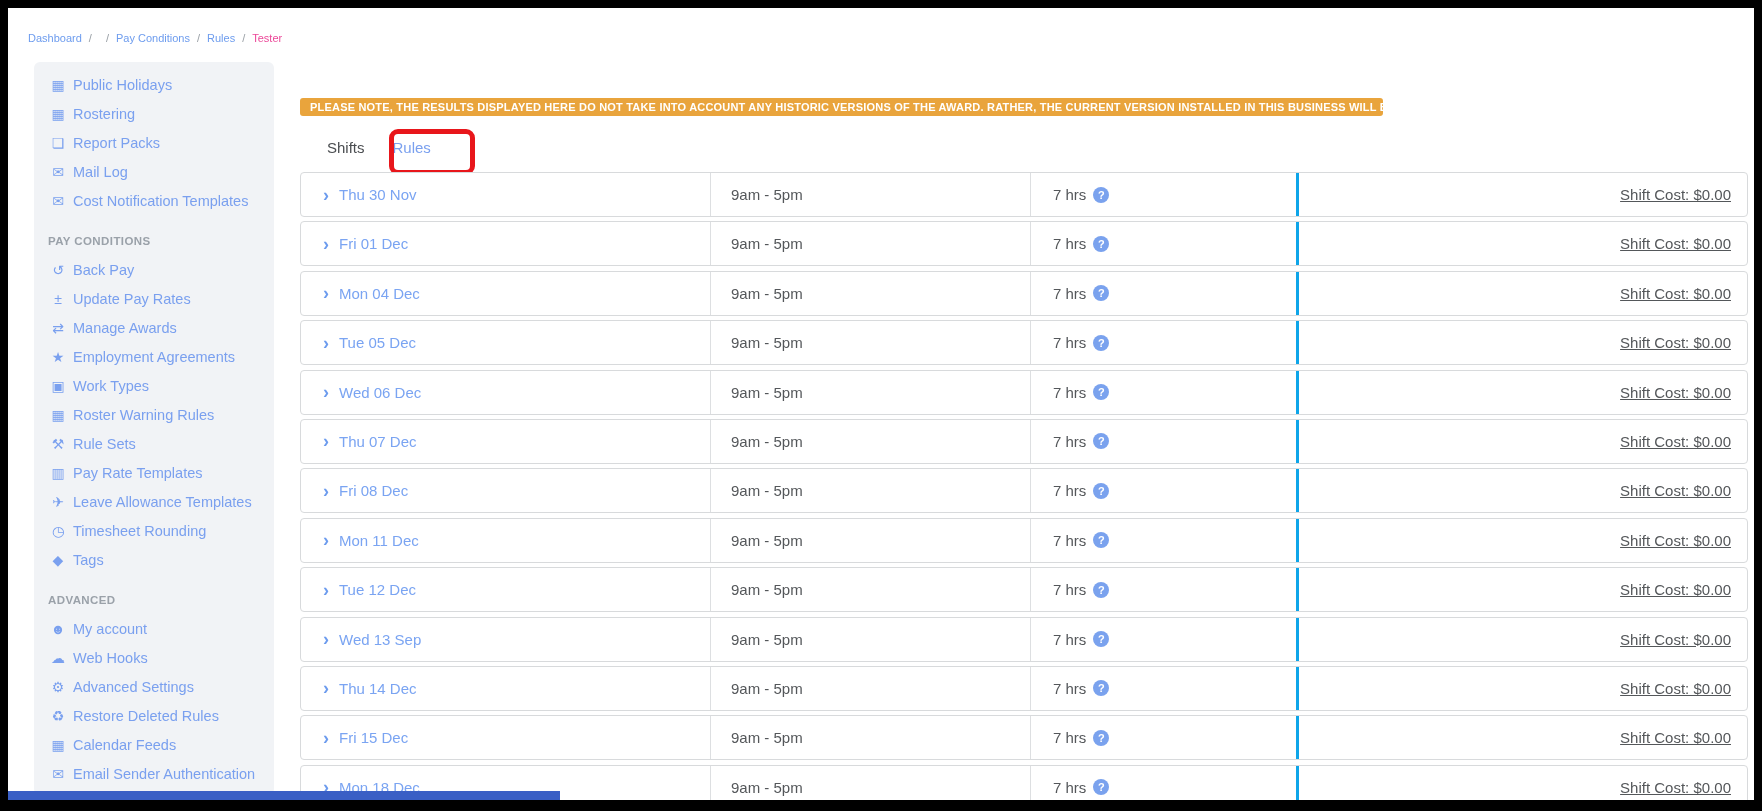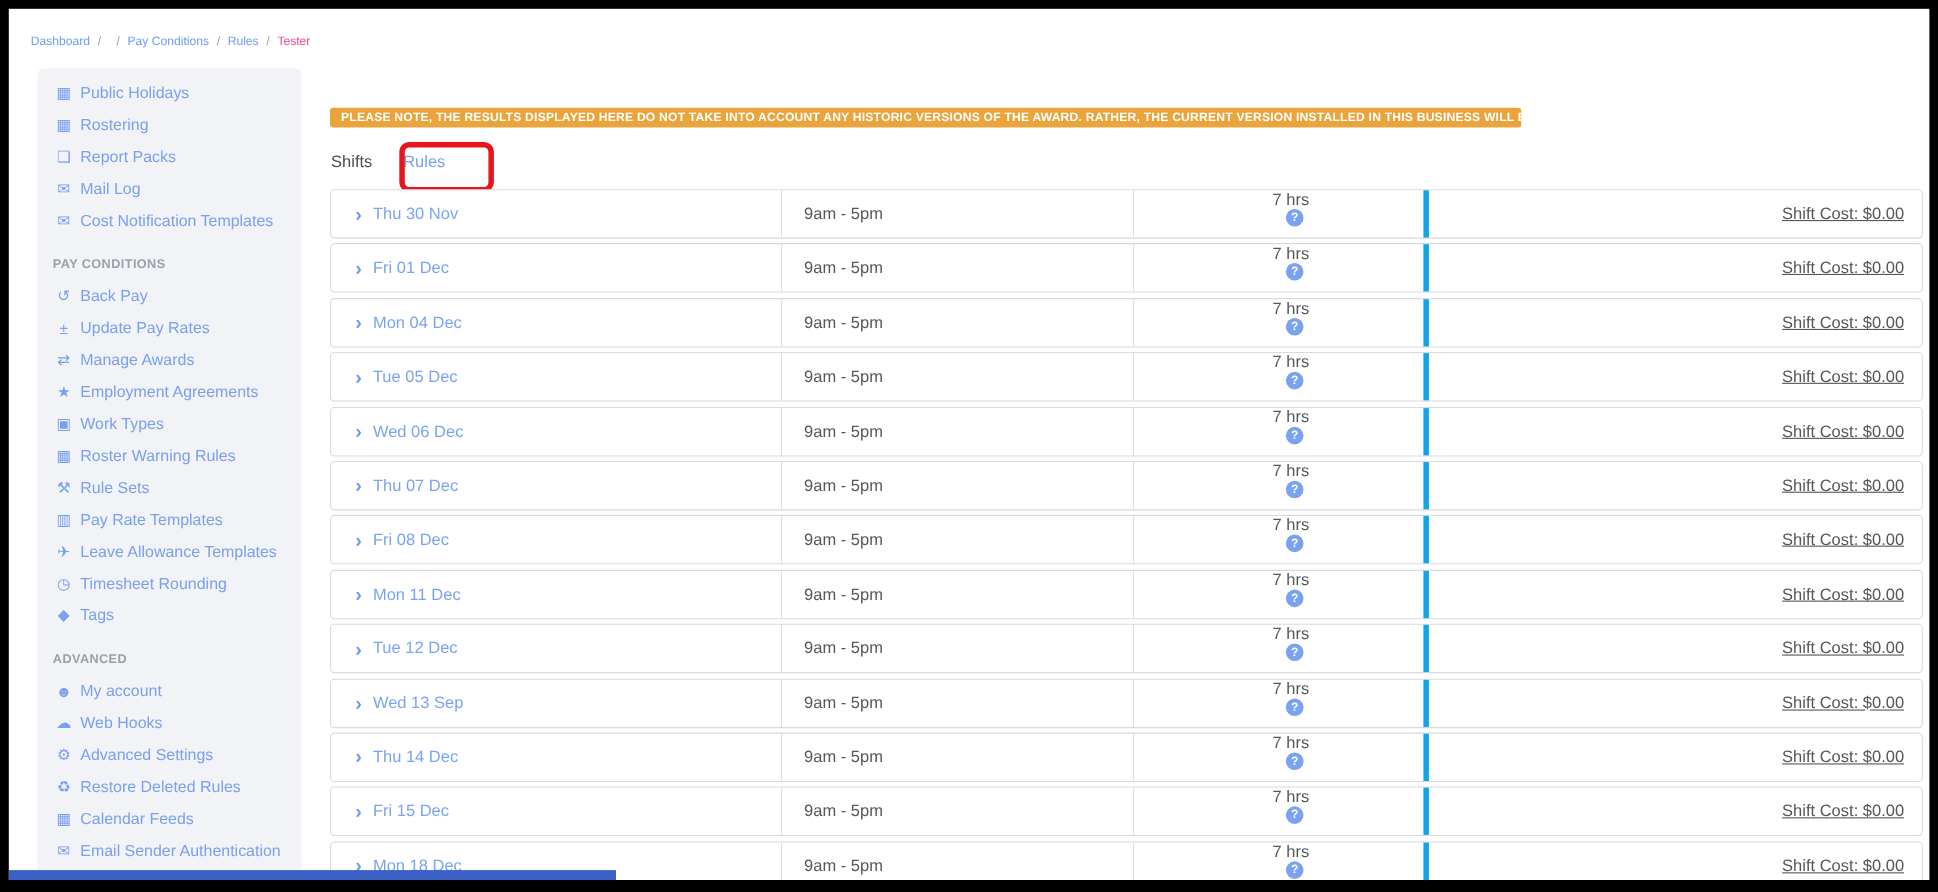--- a/index.html
+++ b/index.html
@@ -47,40 +47,40 @@
   
   .main { position: absolute; left: 292px; top: 54px; width: 1448px; height: 738px; }
 
   .notice-banner {
     position: absolute; left: 0; top: 36px; width: 1083px; height: 18px;
     background: #e9a43c; border-radius: 3px; color: #ffffff;
     font-size: 11px; font-weight: bold; line-height: 18px;
     padding: 0 10px; letter-spacing: 0.2px; white-space: nowrap; overflow: hidden;
   }
 
-  .tabs { position: absolute; left: 1px; top: 66px; height: 40px; display: flex; }
+  .tabs { position: absolute; left: 27px; top: 66px; height: 40px; display: flex; }
   .tab { font-size: 15px; line-height: 40px; cursor: pointer; padding: 0 14px; }
   .tab-active { color: #4a4d50; }
   .tab-link { color: #7aa0ef; }
   .annotation-box {
     position: absolute; left: 62px; top: 1px; width: 86px; height: 46px;
     border: 5px solid #e8161b; border-radius: 9px; pointer-events: none;
   }
 
   
   .shift-rows { position: absolute; left: 0; top: 110px; width: 1448px; }
   .shift-row {
     height: 45px; margin-bottom: 4.4px; background: #fff;
     border: 1px solid #d8dadc; border-radius: 4px;
     display: flex; align-items: stretch; font-size: 15px; color: #54575a;
   }
   .cell { display: flex; align-items: center; }
   .cell-date { width: 410px; padding-left: 22px; border-right: 1px solid #dddfe1; }
   .cell-time { width: 320px; padding-left: 20px; border-right: 1px solid #dddfe1; }
-  .cell-hours { width: 268px; padding-left: 22px; border-right: 5px solid #0ea5e9; flex-direction: column; }
+  .cell-hours { width: 268px; padding-left: 22px; border-right: 3px solid #0ea5e9; }
   .cell-cost { flex: 1; justify-content: flex-end; padding-right: 16px; text-decoration: underline; }
 
   .date-link { color: #7aa4f2; cursor: pointer; display: flex; align-items: center; }
   .chevron { font-weight: bold; font-size: 18px; margin-right: 10px; line-height: 1; color: #6d9cee; }
   .help-badge {
     display: inline-block; width: 16px; height: 16px; border-radius: 50%;
     background: #7aa2ee; color: #fff; font-size: 11px; font-weight: bold;
     text-align: center; line-height: 16px; margin-left: 7px; cursor: pointer;
   }
 

